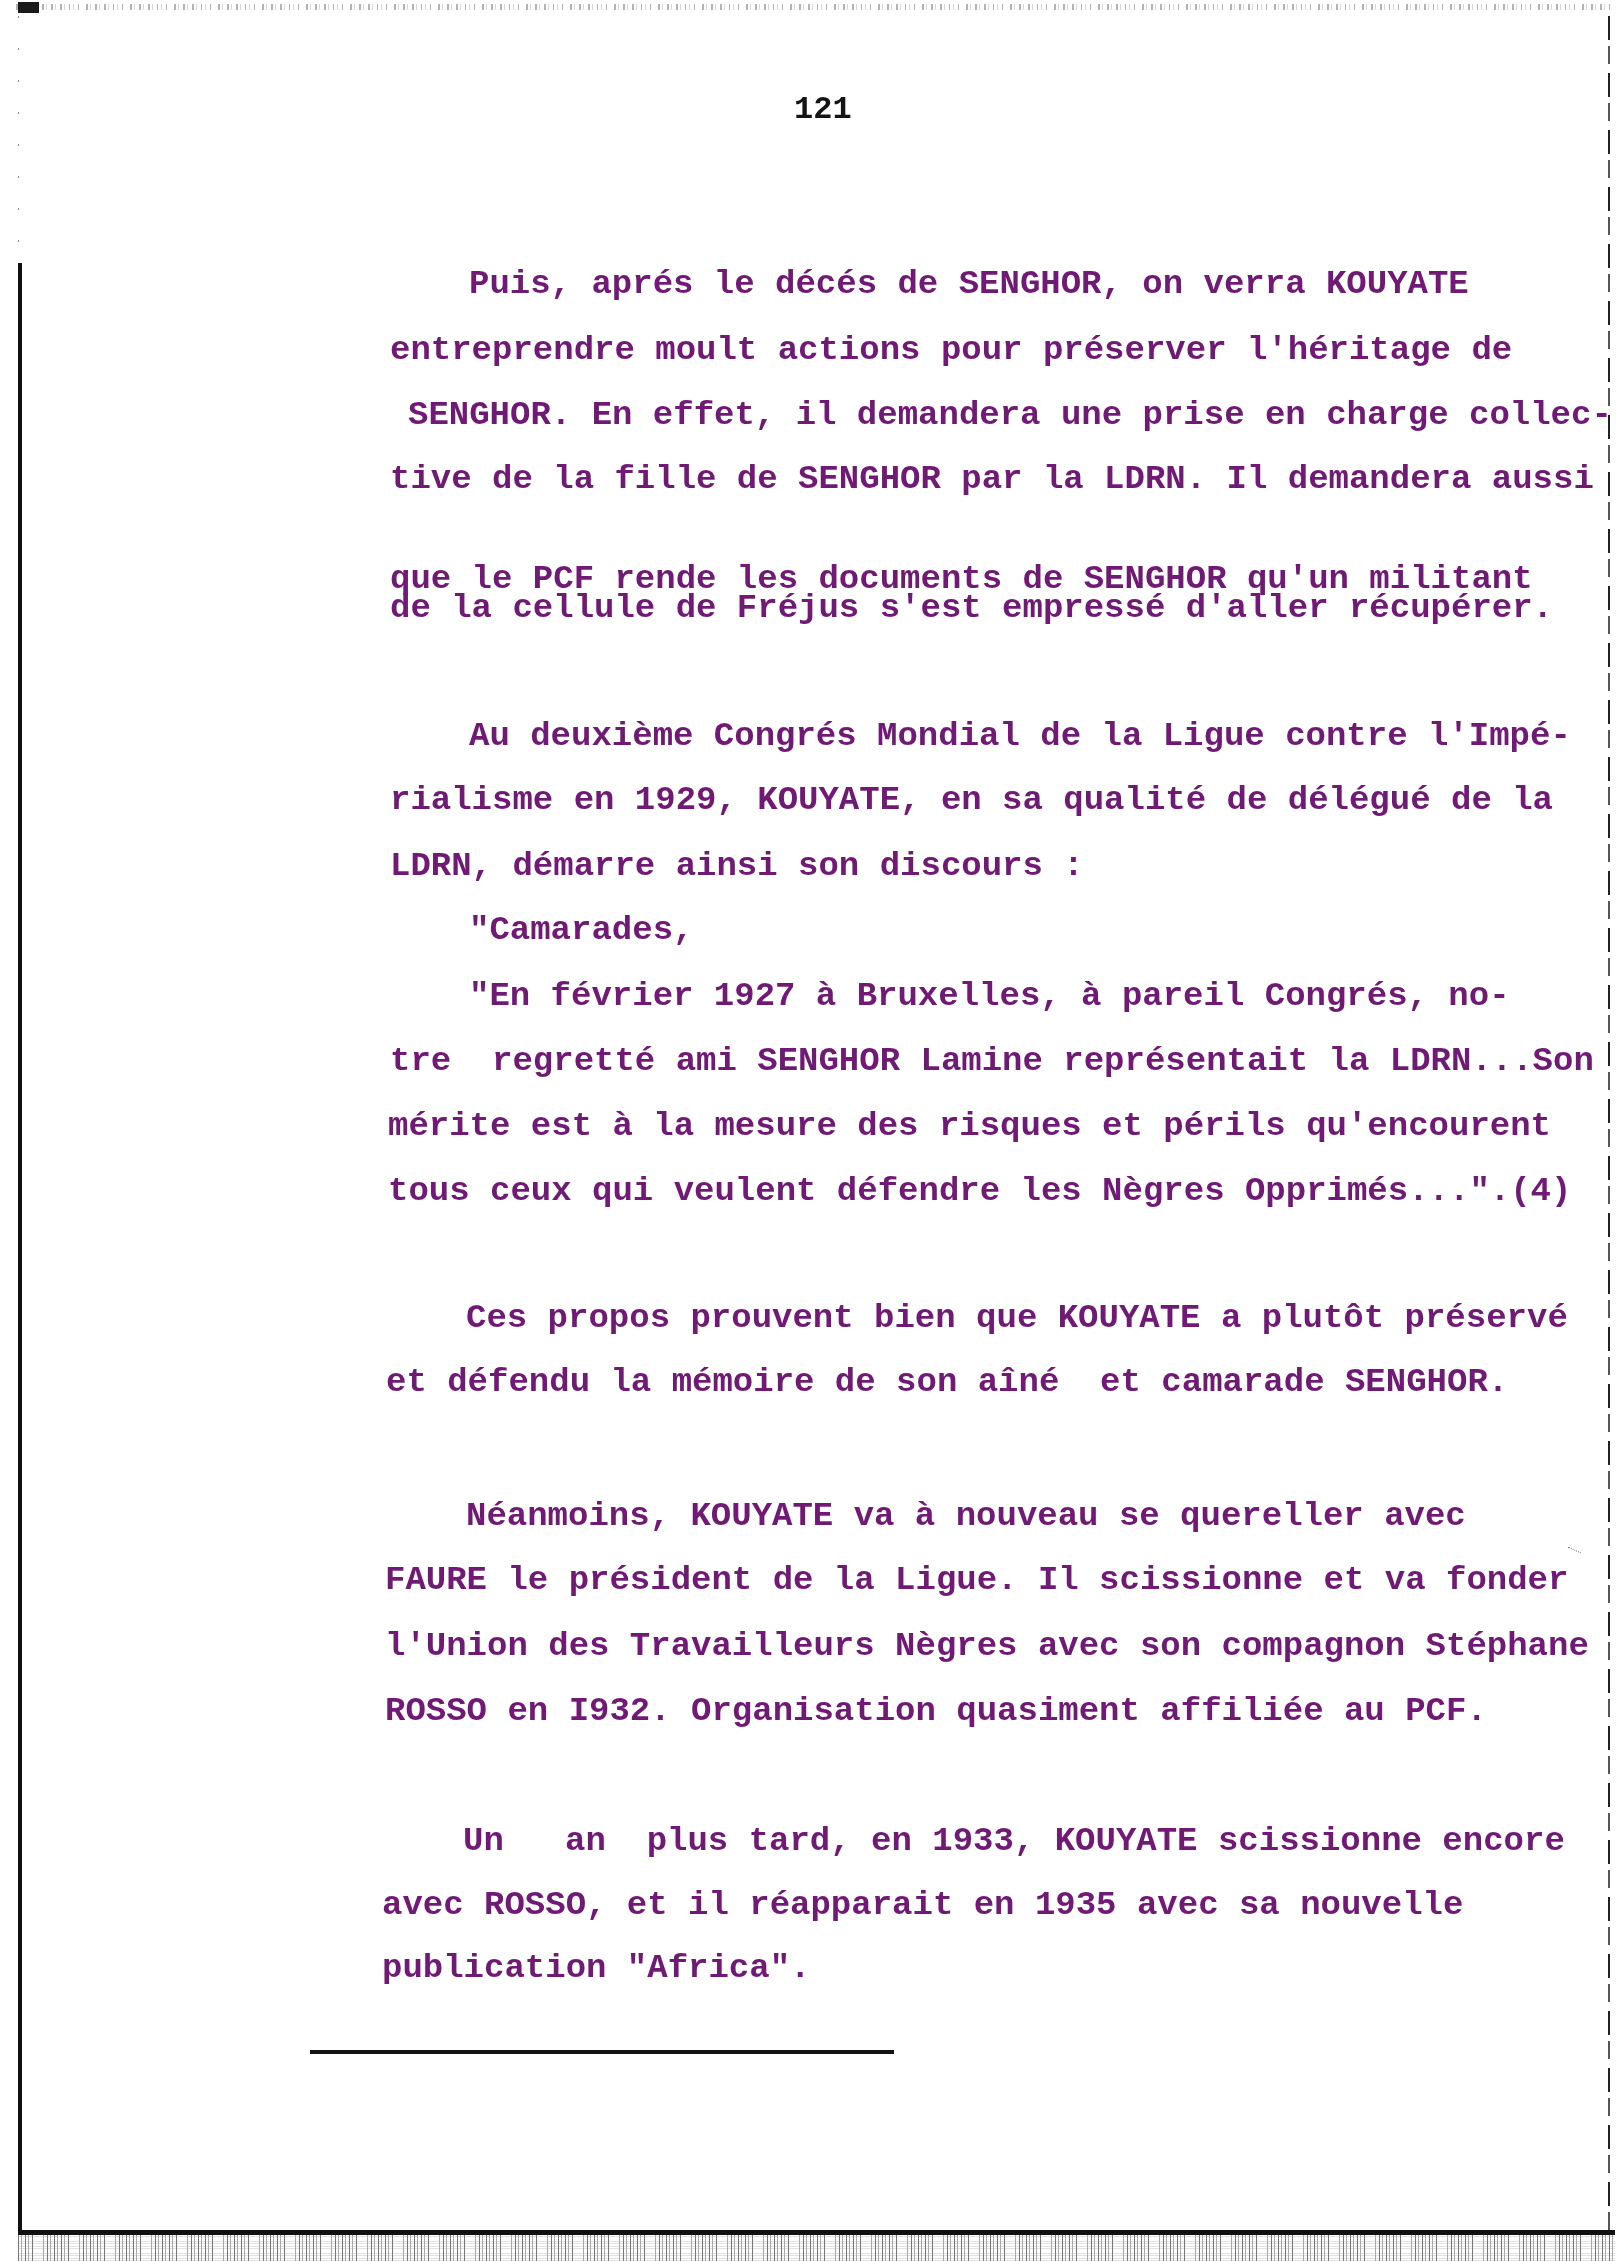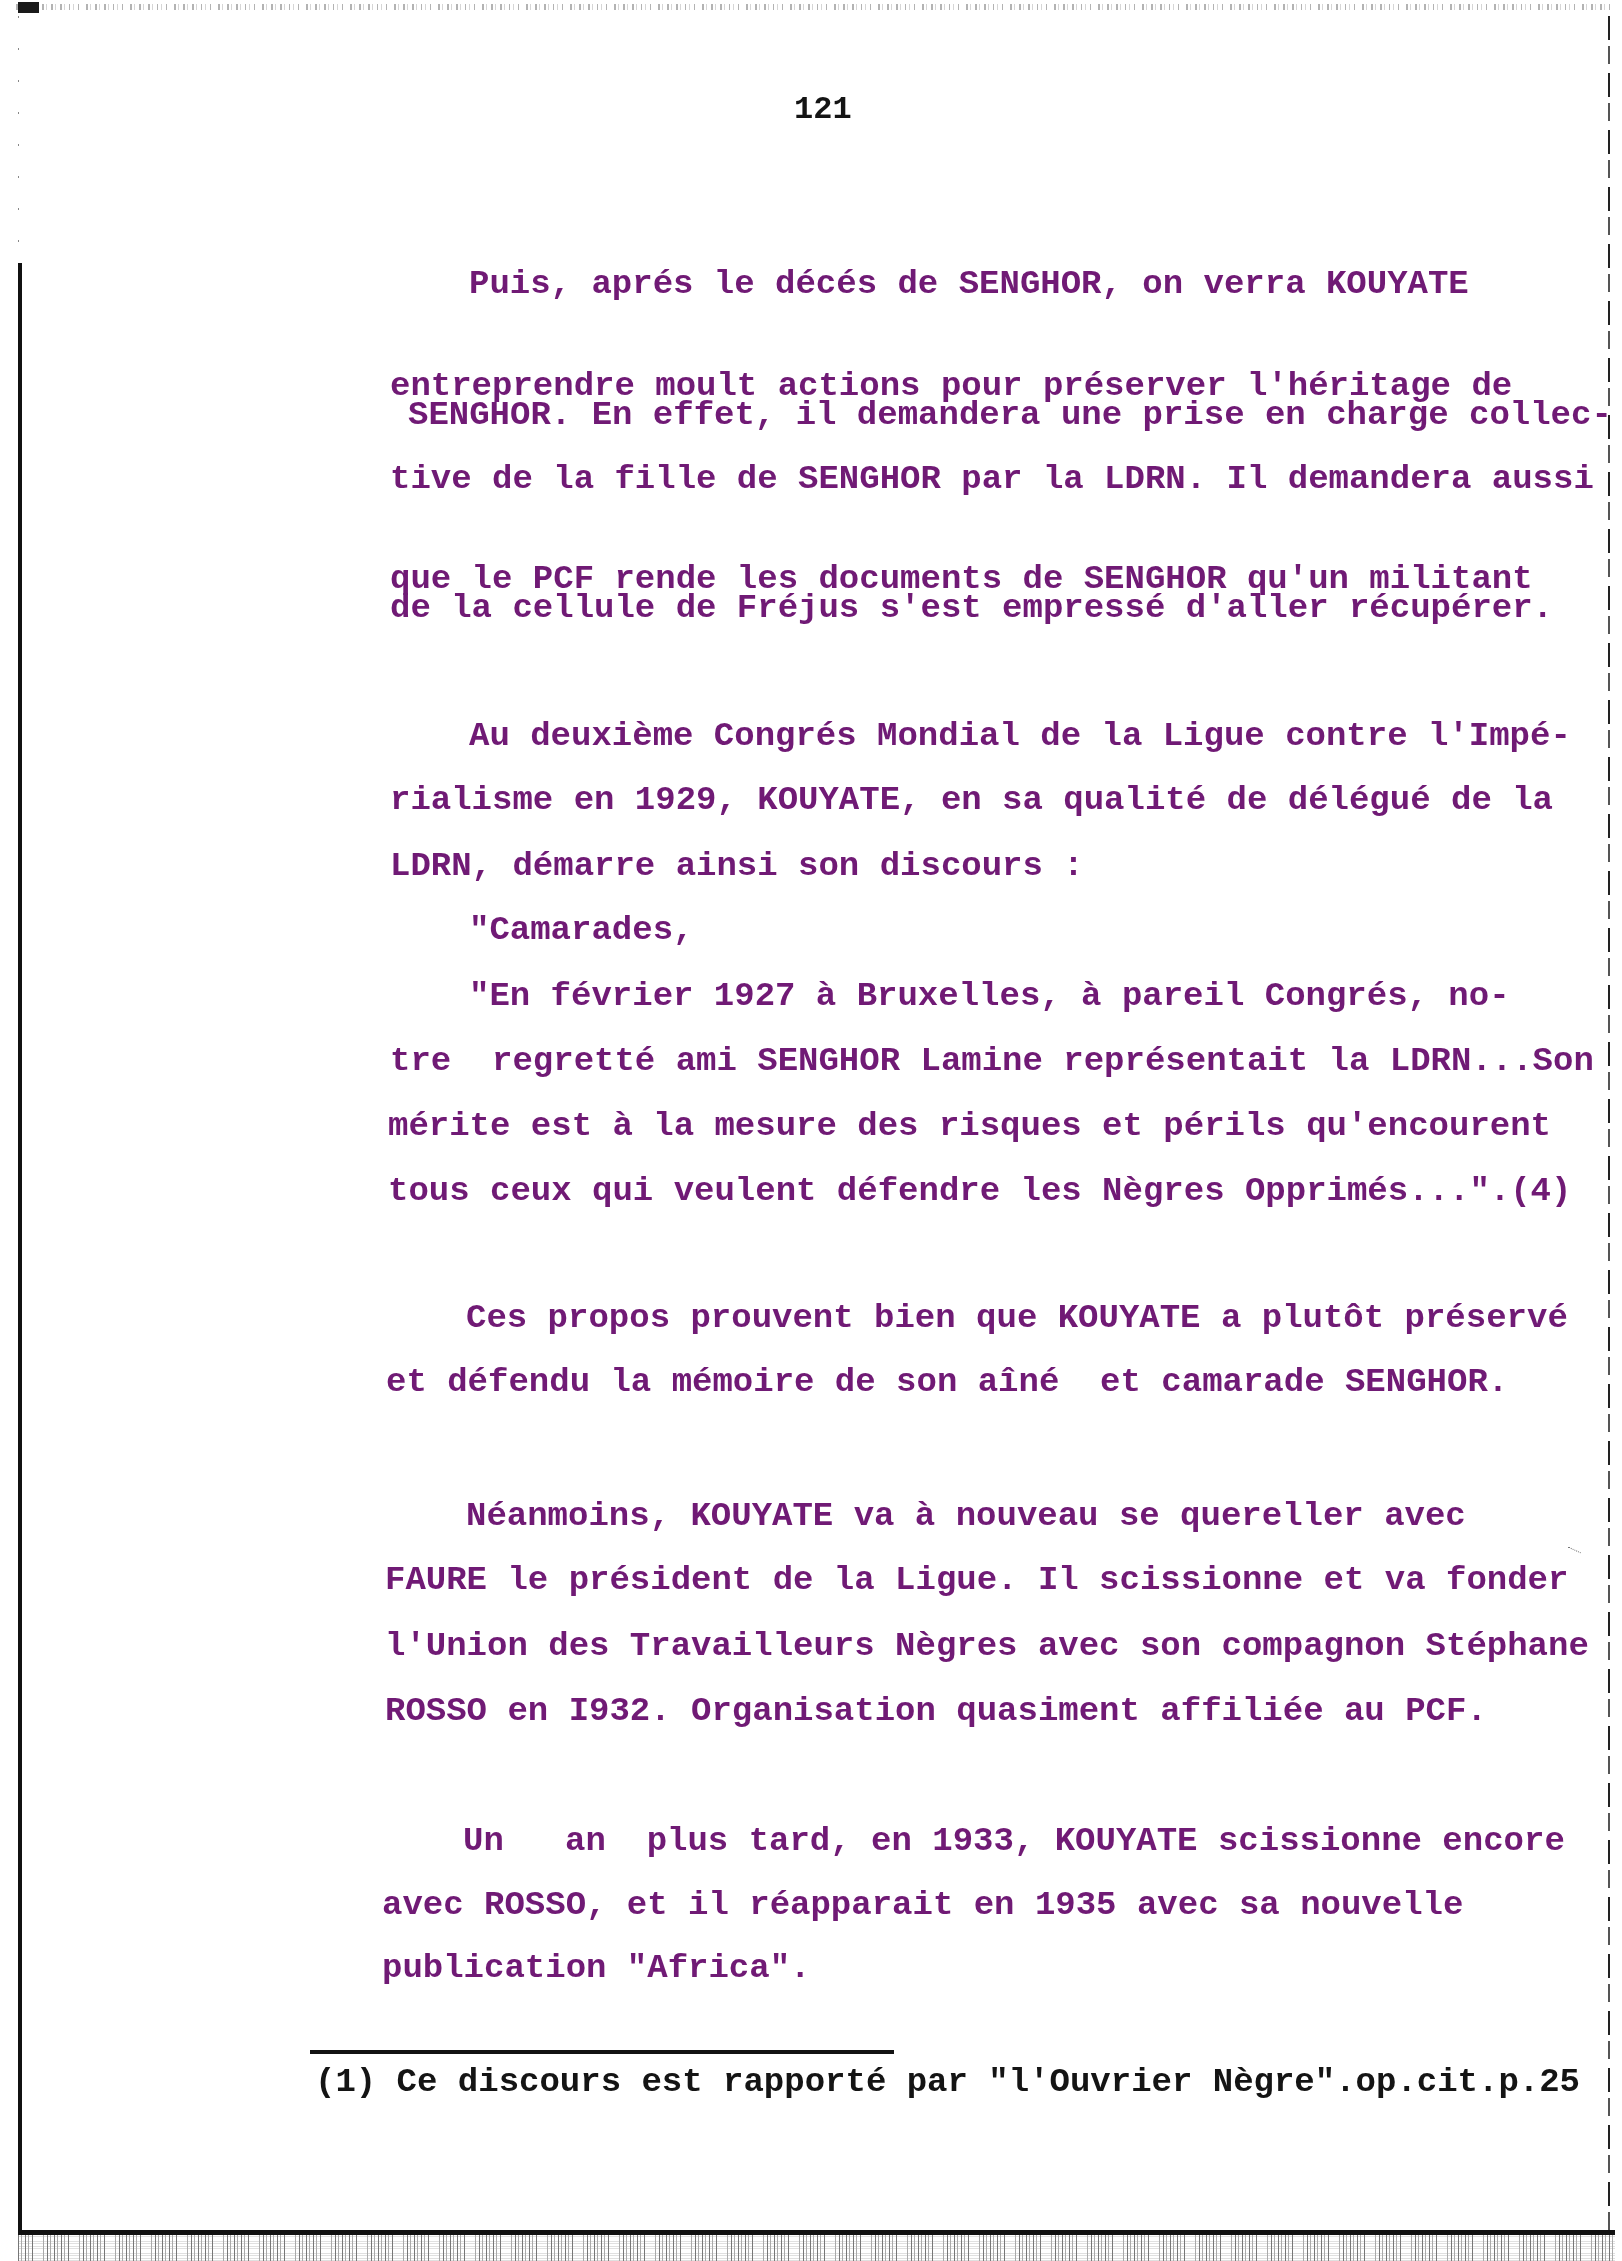--- a/index.html
+++ b/index.html
@@ -126,21 +126,21 @@
   <div class="left-border"></div>
   <div class="right-border"></div>
   <div class="bottom-border"></div>
   <div class="bottom-noise"></div>
   <div class="margin-smudge"></div>
 
   <div class="page-number">121</div>
 
   <div>
     <div class="line" style="left:469px; top:267px;">Puis, aprés le décés de SENGHOR, on verra KOUYATE</div>
-    <div class="line" style="left:390px; top:333px;margin-top:36px;">entreprendre moult actions pour préserver l'héritage de</div>
+    <div class="line" style="left:390px; top:333px;">entreprendre moult actions pour préserver l'héritage de</div>
     <div class="line" style="left:408px; top:398px;">SENGHOR. En effet, il demandera une prise en charge collec-</div>
     <div class="line" style="left:390px; top:462px;">tive de la fille de SENGHOR par la LDRN. Il demandera aussi</div>
     <div class="line" style="left:390px; top:526px;margin-top:36px;">que le PCF rende les documents de SENGHOR qu'un militant</div>
     <div class="line" style="left:390px; top:591px;">de la cellule de Fréjus s'est empressé d'aller récupérer.</div>
   </div>
 
   <div>
     <div class="line" style="left:469px; top:719px;">Au deuxième Congrés Mondial de la Ligue contre l'Impé-</div>
     <div class="line" style="left:390px; top:783px;">rialisme en 1929, KOUYATE, en sa qualité de délégué de la</div>
     <div class="line" style="left:390px; top:849px;">LDRN, démarre ainsi son discours :</div>
@@ -163,16 +163,15 @@
     <div class="line" style="left:385px; top:1694px;">ROSSO en I932. Organisation quasiment affiliée au PCF.</div>
   </div>
 
   <div>
     <div class="line" style="left:463px; top:1824px;">Un   an  plus tard, en 1933, KOUYATE scissionne encore</div>
     <div class="line" style="left:382px; top:1888px;">avec ROSSO, et il réapparait en 1935 avec sa nouvelle</div>
     <div class="line" style="left:382px; top:1951px;">publication "Africa".</div>
   </div>
 
   <div class="footnote-rule"></div>
-  <div class="footnote">(1) Ce discours est rapporté par "l'Ouvrier Nègre".op.cit.p.25</div>
 
 </div>
 
 
 </body></html>

